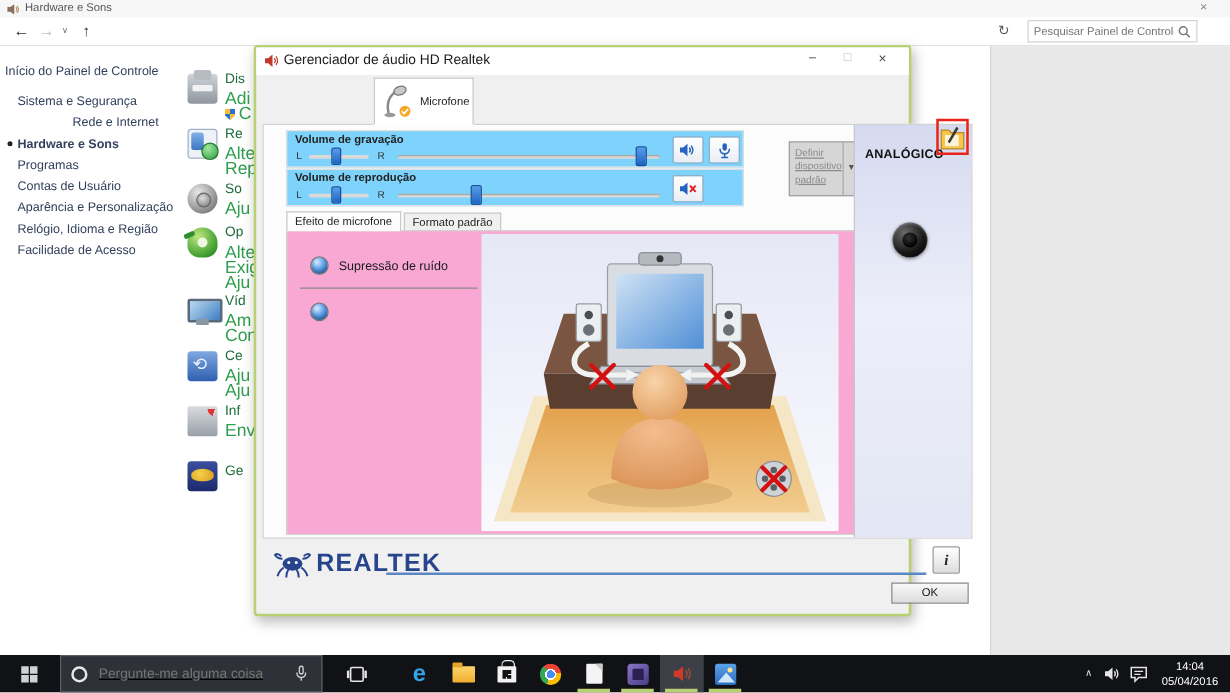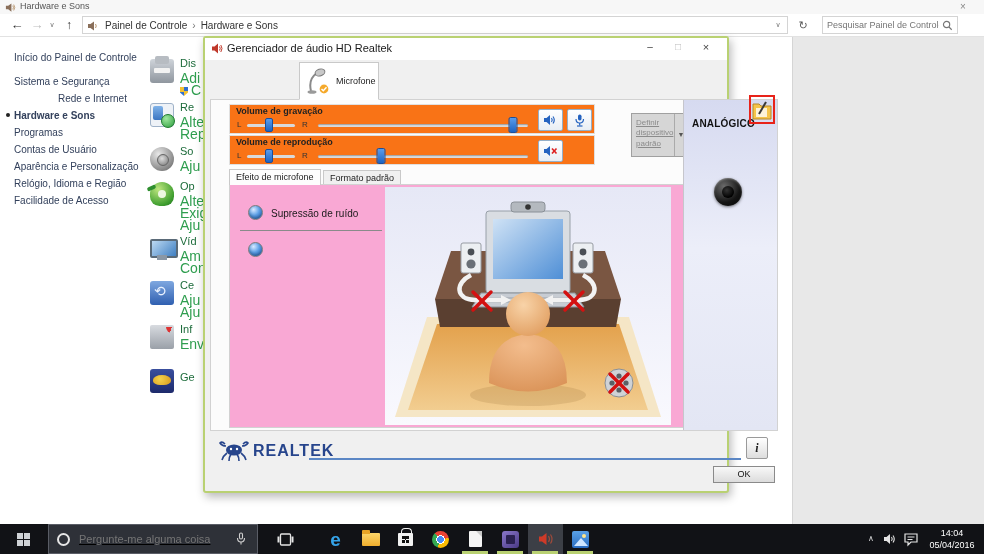--- a/index.html
+++ b/index.html
@@ -29,21 +29,21 @@
   .search-field { position:absolute; left:822px; top:2px; width:136px; height:18px; border:1px solid #d4d4d4; background:#fff; }
   .search-field input { position:absolute; left:4px; top:1px; width:112px; height:14px; border:none; outline:none; font-size:9px; color:#555; font-family:"Liberation Sans",sans-serif; }
   .search-ico { position:absolute; right:4px; top:3px; width:11px; height:11px; }
 
   
   .win-body { position:absolute; left:0; top:37px; width:792px; height:487px; background:#fff; }
   .desk-right { position:absolute; left:792px; top:37px; width:192px; height:487px; background:#e8e8e8; border-left:1px solid #d5d5d5; }
 
   
   .sidebar a { display:block; position:absolute; font-size:10px; color:#33415c; text-decoration:none; white-space:nowrap; }
-  .sb-home { left:14px; top:15px; }
+  .sb-home { left:4px; top:15px; }
   .sb-it0 { left:14px; top:39px; }
   .sb-it1 { left:14px; top:56px;padding-left:44px; }
   .sb-it2 { left:14px; top:73px; font-weight:bold; color:#1a1a1a; }
   .sb-bullet { position:absolute; left:6px; top:76px; width:4px; height:4px; border-radius:50%; background:#222; }
   .sb-it3 { left:14px; top:90px; }
   .sb-it4 { left:14px; top:107px; }
   .sb-it5 { left:14px; top:124px; }
   .sb-it6 { left:14px; top:141px; }
   .sb-it7 { left:14px; top:158px; }
 
@@ -90,21 +90,21 @@
   .dlg-min { right:64px; }
   .dlg-max { right:36px; color:#bbb; }
   .dlg-close { right:8px; font-size:11px; }
 
   .dlg-tab { position:absolute; border:1px solid #c9c9c9; border-bottom:none; background:linear-gradient(#f8f8f8,#ededed); display:flex; align-items:center; gap:5px; padding-left:7px; font-size:9px; color:#222; }
   .tab-speakers { left:8px; top:26px; width:84px; height:35px; }
   .tab-mic { left:94px; top:24px; width:80px; height:38px; background:#fff; z-index:3; border-bottom:1px solid #fff; }
 
   .dlg-panel { position:absolute; left:5px; top:61px; width:568px; height:332px; background:#fcfcfc; border:1px solid #d2d2d2; z-index:2; }
 
-  .vol-box { position:absolute; left:18px; width:366px; height:30px; border:1px solid #e0e0e0; background:#f97316; }
+  .vol-box { position:absolute; left:18px; width:366px; height:30px; border:1px solid #e0e0e0; background:#7dd3fc; }
   .vb-rec { top:4px; } .vb-play { top:35px; }
   .vol-label { position:absolute; left:6px; top:1px; font-size:9px; color:#222; font-weight:bold; }
   .lr { position:absolute; top:15px; font-size:8px; color:#333; }
   .lr-l { left:7px; } .lr-r { left:72px; }
   .bal-track { position:absolute; left:17px; top:19px; width:48px; height:3px; background:#d9d9d9; border-radius:2px; }
   .main-track { position:absolute; left:88px; top:19px; width:210px; height:3px; background:#d9d9d9; border-radius:2px; box-shadow:inset 0 1px 1px rgba(0,0,0,.25); }
   .thumb { position:absolute; top:-7px; width:9px; height:16px; background:linear-gradient(#5a9ceb,#1d64c2); border:1px solid #1a4f9c; border-radius:2px; transform:translateX(-50%); }
   .bal-thumb { top:-6px; width:8px; height:14px; }
   .snd-btn { position:absolute; top:4px; width:25px; height:22px; border:1px solid #93afc9; border-radius:2px; background:linear-gradient(#ffffff,#e9eef4); display:flex; align-items:center; justify-content:center; }
   .btn-a { left:308px; } .btn-b { left:337px; }
@@ -131,21 +131,21 @@
 
   .analog-zone { position:absolute; right:0; top:0; bottom:0; width:94px; border-left:1px solid #c6c6cc;
                  background:linear-gradient(180deg,#d6daf0 0%, #eceef9 45%, #e3e6f4 100%); }
   .analog-label { position:absolute; left:8px; top:18px; font-size:10px; font-weight:bold; color:#111; letter-spacing:.2px; }
   .folder-annot { position:absolute; top:-5px; right:2px; width:26px; height:29px; border:2px solid #e8231a; background:transparent; z-index:5; }
   .jack { position:absolute; left:30px; top:78px; width:28px; height:28px; border-radius:50%;
           background:radial-gradient(circle at 35% 30%, #6a6a6a, #151515 60%, #000); box-shadow:0 1px 3px rgba(0,0,0,.5), inset 0 1px 2px rgba(255,255,255,.35); }
   .jack:before { content:""; position:absolute; left:8px; top:8px; width:12px; height:12px; border-radius:50%; background:radial-gradient(circle at 40% 35%, #333, #000 70%); }
 
   .brand { position:absolute; left:14px; top:402px; display:flex; align-items:center; gap:4px; }
-  .brand-name { font-size:16px; font-weight:bold; color:#27458c; letter-spacing:1px; }
+  .brand-name { font-size:20px; font-weight:bold; color:#27458c; letter-spacing:1px; }
   .brand-line { position:absolute; left:104px; top:420px; width:432px; height:2px; background:#5b87c5; }
   .info-btn { position:absolute; left:541px; top:399px; width:22px; height:22px; border:1px solid #9a9a9a; border-radius:2px;
               background:linear-gradient(#fff,#ddd); text-align:center; line-height:20px;
               font-family:"Liberation Serif",serif; font-style:italic; font-weight:bold; font-size:12px; color:#222; }
   .ok-btn { position:absolute; left:508px; top:428px; width:62px; height:17px; border:1px solid #8a8a8a;
             background:linear-gradient(#f8f8f8,#dcdcdc); text-align:center; line-height:15px; font-size:9px; color:#111; }
 
   
   .taskbar { position:absolute; left:0; top:524px; width:984px; height:30px; background:#111216; }
   .tb-start { position:absolute; left:0; top:0; width:46px; height:30px; display:flex; align-items:center; justify-content:center; }
@@ -195,30 +195,20 @@
     <span class="t-text">Hardware e Sons</span>
     <span class="t-close">×</span>
   </div>
 
   <div class="navbar">
     <span class="nav-btn nav-back">←</span>
     <span class="nav-btn nav-fwd">→</span>
     <span class="nav-btn nav-chev">∨</span>
     <span class="nav-btn nav-up">↑</span>
 
-    <div class="addr-field">
-      <svg class="addr-ico" viewBox="0 0 12 12">
-        <polygon points="1,4 3.5,4 7,1.5 7,10.5 3.5,8 1,8" fill="#8a6f5a"></polygon>
-        <path d="M8.5,4 Q10,6 8.5,8" stroke="#b08a60" stroke-width="0.9" fill="none"></path>
-      </svg>
-      <span class="crumb">
-        <span>Painel de Controle</span><span class="sep">›</span><span>Hardware e Sons</span>
-      </span>
-      <span class="addr-drop">∨</span>
-    </div>
     <span class="nav-btn nav-refresh">↻</span>
 
     <div class="search-field">
       <input placeholder="Pesquisar Painel de Controle" style="">
       <svg class="search-ico" viewBox="0 0 12 12">
         <circle cx="5" cy="5" r="3.4" fill="none" stroke="#777" stroke-width="1.3"></circle>
         <line x1="7.6" y1="7.6" x2="10.6" y2="10.6" stroke="#777" stroke-width="1.3"></line>
       </svg>
     </div>
   </div>

